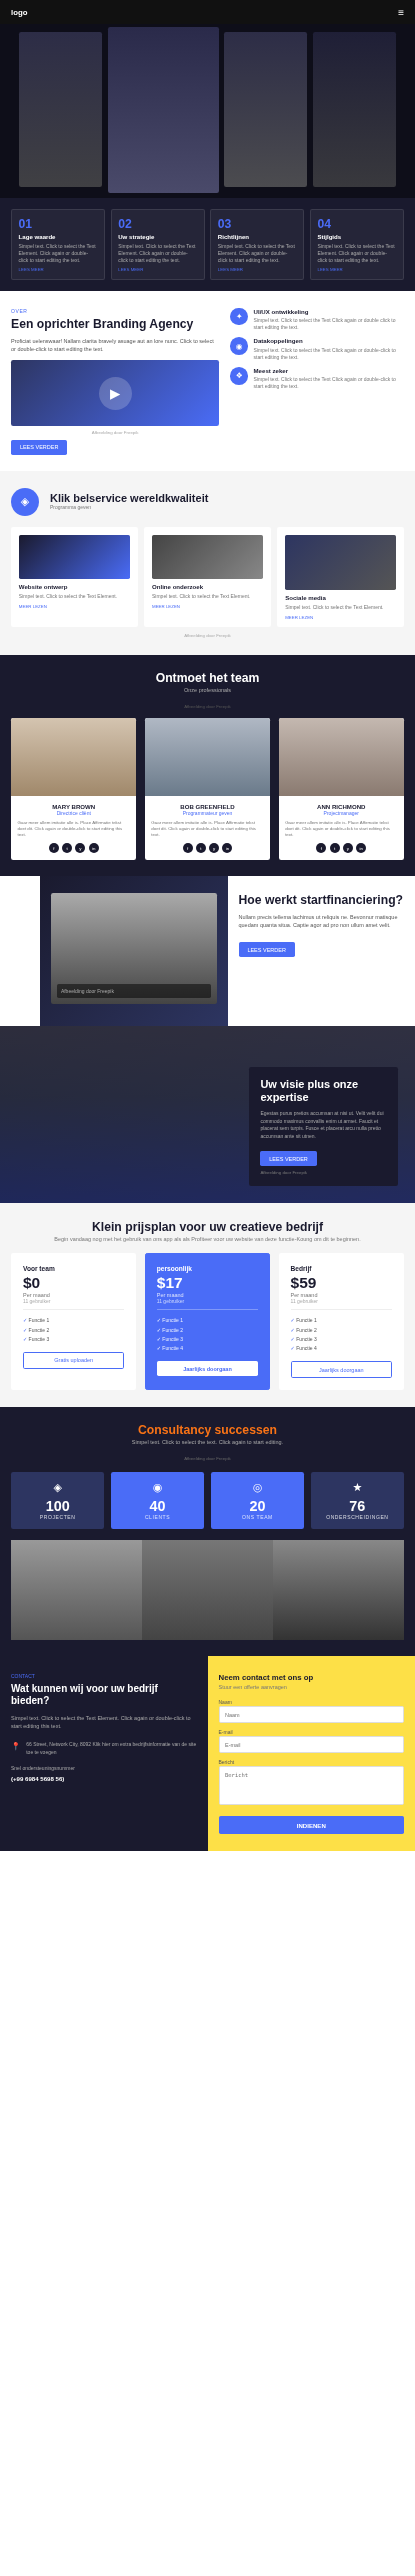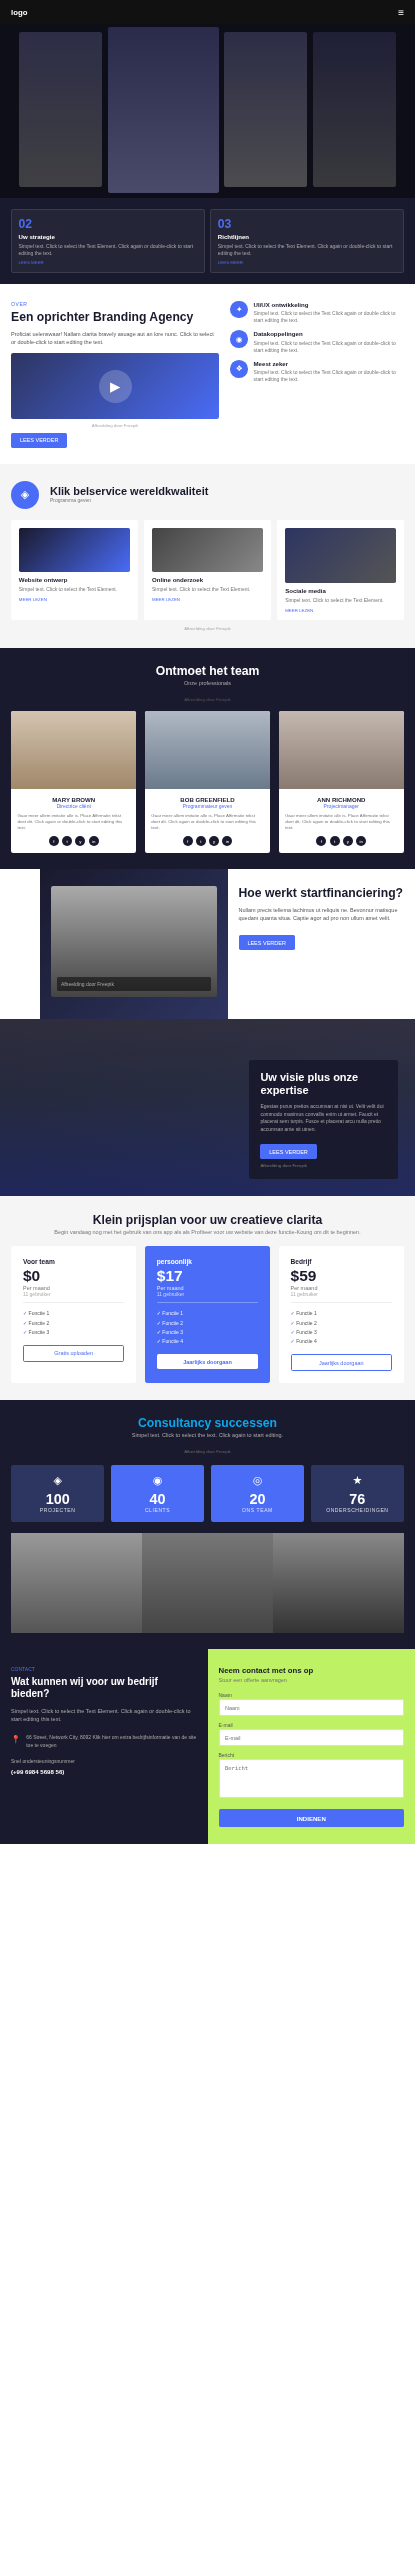--- a/index.html
+++ b/index.html
@@ -111,21 +111,21 @@
     .pricing-features { list-style: none; margin-bottom: 8.3px; }
     .pricing-features li { font-size: 5px; color: #555; padding: 1.7px 0; }
     .pricing-card.featured .pricing-features li { color: rgba(255,255,255,0.9); }
     .pricing-features li::before { content: "✓ "; color: #4a6cf7; }
     .pricing-card.featured .pricing-features li::before { color: #fff; }
     .btn-outline { background: transparent; border: 1.1px solid #4a6cf7; color: #4a6cf7; padding: 4.4px 8.9px; font-size: 5.5px; border-radius: 1.7px; cursor: pointer; width: 100%; }
     .btn-white { background: #fff; border: none; color: #4a6cf7; padding: 4.4px 8.9px; font-size: 5.5px; border-radius: 1.7px; cursor: pointer; width: 100%; font-weight: bold; }
 
     
     .stats { background: #1a1a2e; padding: 16.6px 11px; }
-    .stats-title { text-align: center; font-size: 12.2px; font-weight: bold; color: #0ea5e9; margin-bottom: 2.2px; }
+    .stats-title { text-align: center; font-size: 12.2px; font-weight: bold; color: #f97316; margin-bottom: 2.2px; }
     .stats-subtitle { text-align: center; font-size: 5.5px; color: #aaa; margin-bottom: 11px; }
     .stats-caption { text-align: center; font-size: 4.4px; color: #666; margin-bottom: 11px; }
     .stats-grid { display: flex; gap: 6.6px; margin-bottom: 11px; }
     .stat-card { flex: 1; background: #4a6cf7; padding: 8.9px; border-radius: 2.2px; text-align: center; }
     .stat-card:nth-child(1) { background: #2d3561; }
     .stat-card:nth-child(4) { background: #2d3561; }
     .stat-icon { font-size: 11px; color: #fff; margin-bottom: 3.3px; }
     .stat-num { font-size: 14.4px; font-weight: bold; color: #fff; }
     .stat-label { font-size: 5px; color: rgba(255,255,255,0.8); text-transform: uppercase; letter-spacing: 0.6px; }
 
@@ -141,21 +141,21 @@
     .contact-left { flex: 1; background: #1a1a2e; padding: 16.6px 11px; color: #fff; }
     .contact-tag { font-size: 5px; color: #4a6cf7; text-transform: uppercase; margin-bottom: 4.4px; }
     .contact-title { font-size: 10px; font-weight: bold; color: #fff; margin-bottom: 6.6px; line-height: 1.2; }
     .contact-subtitle { font-size: 5.5px; color: #aaa; margin-bottom: 11px; line-height: 1.5; }
     .contact-info { margin-bottom: 8.9px; }
     .contact-info-item { display: flex; gap: 5.5px; margin-bottom: 5.5px; align-items: flex-start; }
     .contact-info-icon { color: #4a6cf7; font-size: 7.8px; flex-shrink: 0; margin-top: 1.1px; }
     .contact-info-text { font-size: 5px; color: #aaa; line-height: 1.5; }
     .contact-phone { font-size: 6.1px; color: #fff; font-weight: bold; margin-top: 4.4px; }
 
-    .contact-right { flex: 1; padding: 16.6px 11px; background: #bef264; }
+    .contact-right { flex: 1; padding: 16.6px 11px; background: #fde047; }
     .contact-form-title { font-size: 7.8px; font-weight: bold; color: #1a1a2e; margin-bottom: 2.2px; }
     .contact-form-subtitle { font-size: 5.5px; color: #777; margin-bottom: 8.9px; }
     .form-group { margin-bottom: 5.5px; }
     .form-label { font-size: 5px; color: #555; margin-bottom: 1.7px; display: block; }
     .form-input { width: 100%; padding: 4.4px 5.5px; border: 0.6px solid #ddd; border-radius: 1.7px; font-size: 5.5px; background: #fff; }
     .form-textarea { width: 100%; padding: 4.4px 5.5px; border: 0.6px solid #ddd; border-radius: 1.7px; font-size: 5.5px; height: 39px; resize: none; background: #fff; }
     .btn-submit { background: #4a6cf7; color: #fff; border: none; padding: 5.5px; font-size: 6.1px; border-radius: 1.7px; cursor: pointer; width: 100%; font-weight: bold; margin-top: 3.3px; }
   </style>
 </head>
 <body>
@@ -170,28 +170,40 @@
   <div class="hero-people">
     <div class="hero-person" style="background:linear-gradient(180deg,#3a3a5a 0%,#555 100%);opacity:0.7;"></div>
     <div class="hero-person main" style="background:linear-gradient(180deg,#2a2a4a 0%,#4a4a6a 100%);"></div>
     <div class="hero-person" style="background:linear-gradient(180deg,#3a3a5a 0%,#666 100%);opacity:0.7;"></div>
     <div class="hero-person" style="background:linear-gradient(180deg,#2a2a4a 0%,#555 100%);opacity:0.6;"></div>
   </div>
 </div>
 
 <div class="steps">
   <div class="step-card">
+    <div class="step-num">01</div>
+    <div class="step-title">Lage waarde</div>
+    <div class="step-text">Simpel text. Click to select the Text Element. Click again or double-click to start editing the text.</div>
+    <a class="step-link">LEES MEER</a>
+  </div>
+  <div class="step-card">
     <div class="step-num">02</div>
     <div class="step-title">Uw strategie</div>
     <div class="step-text">Simpel text. Click to select the Text Element. Click again or double-click to start editing the text.</div>
     <a class="step-link">LEES MEER</a>
   </div>
   <div class="step-card">
     <div class="step-num">03</div>
     <div class="step-title">Richtlijnen</div>
+    <div class="step-text">Simpel text. Click to select the Text Element. Click again or double-click to start editing the text.</div>
+    <a class="step-link">LEES MEER</a>
+  </div>
+  <div class="step-card">
+    <div class="step-num">04</div>
+    <div class="step-title">Stijlgids</div>
     <div class="step-text">Simpel text. Click to select the Text Element. Click again or double-click to start editing the text.</div>
     <a class="step-link">LEES MEER</a>
   </div>
 </div>
 
 <div class="about">
   <div class="about-left">
     <div class="about-tag">OVER</div>
     <div class="about-title">Een oprichter Branding Agency</div>
     <div class="about-subtitle">Proficiat uelenswaar! Nallam clarita bravely asuage aut an lore nunc. Click to select or double-click to start editing the text.</div>
@@ -327,21 +339,21 @@
   <div style="position:absolute;top:0;left:0;width:100%;height:100%;background:rgba(10,10,30,0.5);"></div>
   <div class="expertise-content">
     <div class="expertise-title">Uw visie plus onze expertise</div>
     <div class="expertise-text">Egestas purus pretios accumsan at nisi ut. Velit velit dui commodo maximus convallis enim ut armet. Faucit et placerat sem turpis. Fusce et placerat arcu nulla pretio accumsan ante sit utnen.</div>
     <button class="btn-blue">LEES VERDER</button>
     <div class="expertise-caption">Afbeelding door Freepik</div>
   </div>
 </div>
 
 <div class="pricing">
-  <div class="pricing-title">Klein prijsplan voor uw creatieve clarita</div>
+  <div class="pricing-title">Klein prijsplan voor uw creatieve bedrijf</div>
   <div class="pricing-subtitle">Begin vandaag nog met het gebruik van ons app als als Profiteer voor uw website van deze functie-Koung om dit te beginnen.</div>
   <div class="pricing-grid">
     <div class="pricing-card">
       <div class="pricing-card-title">Voor team</div>
       <div class="pricing-price">$0</div>
       <div class="pricing-period">Per maand</div>
       <div class="pricing-user">11 gebruiker</div>
       <div class="pricing-divider"></div>
       <ul class="pricing-features">
         <li>Functie 1</li>

